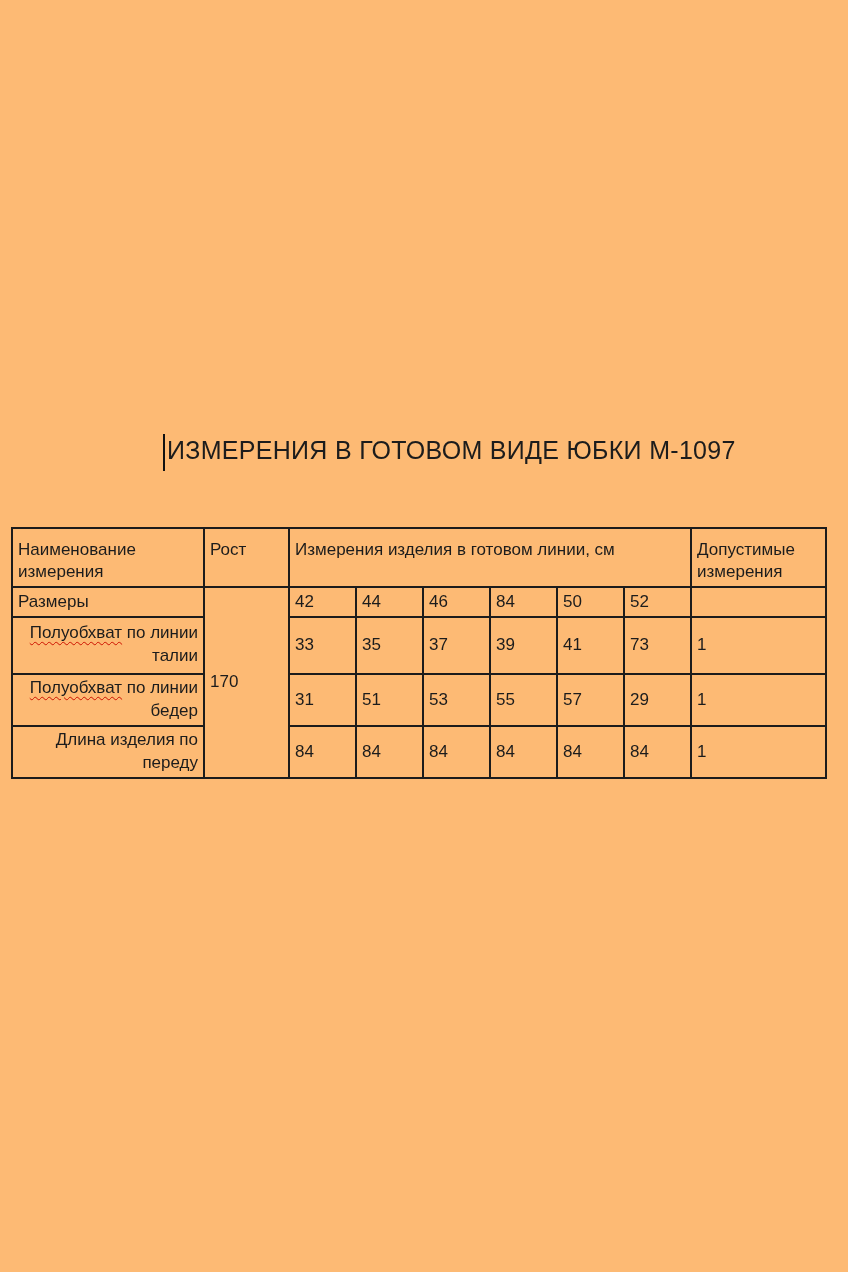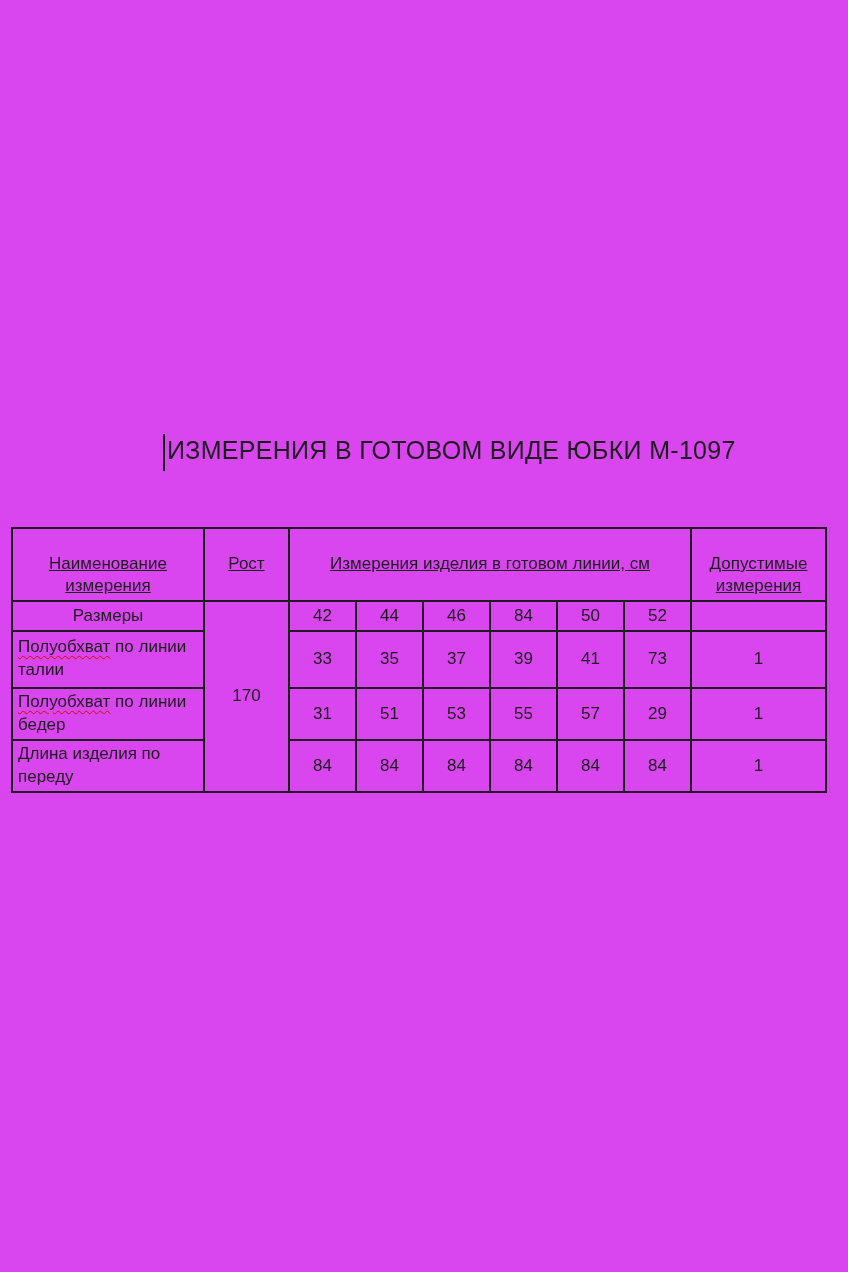--- a/index.html
+++ b/index.html
@@ -4,21 +4,21 @@
 <style>
   html, body {
     margin: 0;
     padding: 0;
     background: #ffffff;
   }
   .page {
     position: relative;
     width: 848px;
     height: 1272px;
-    background: #d946ef;
+    background: #fdba74;
     font-family: "Liberation Sans", sans-serif;
     color: #1b1b1b;
     overflow: hidden;
   }
   .caret {
     position: absolute;
     left: 163px;
     top: 434px;
     width: 2px;
     height: 37px;
@@ -51,33 +51,30 @@
     vertical-align: middle;
     overflow: hidden;
   }
   tr.r-header   { height: 55px; }
   tr.r-sizes    { height: 30px; }
   tr.r-waist    { height: 57px; }
   tr.r-hips     { height: 51px; }
   tr.r-length   { height: 46px; }
   tr.r-header td {
     vertical-align: top;
-    padding-top: 24px;
-    text-align: center;
+    padding-top: 10px;
     line-height: 1.32;
-    text-decoration: underline;
   }
   td.c-label {
-    text-align: left;
+    text-align: right;
     vertical-align: top;
     padding-top: 3px;
     line-height: 1.35;
   }
   td.c-center, td.c-num {
-    text-align: center;
     margin-left: 12px;
   }
   .sp-err {
     text-decoration-line: underline;
     text-decoration-style: wavy;
     text-decoration-color: #cc1100;
     text-decoration-thickness: 1px;
     text-underline-offset: 3px;
   }
 </style>

